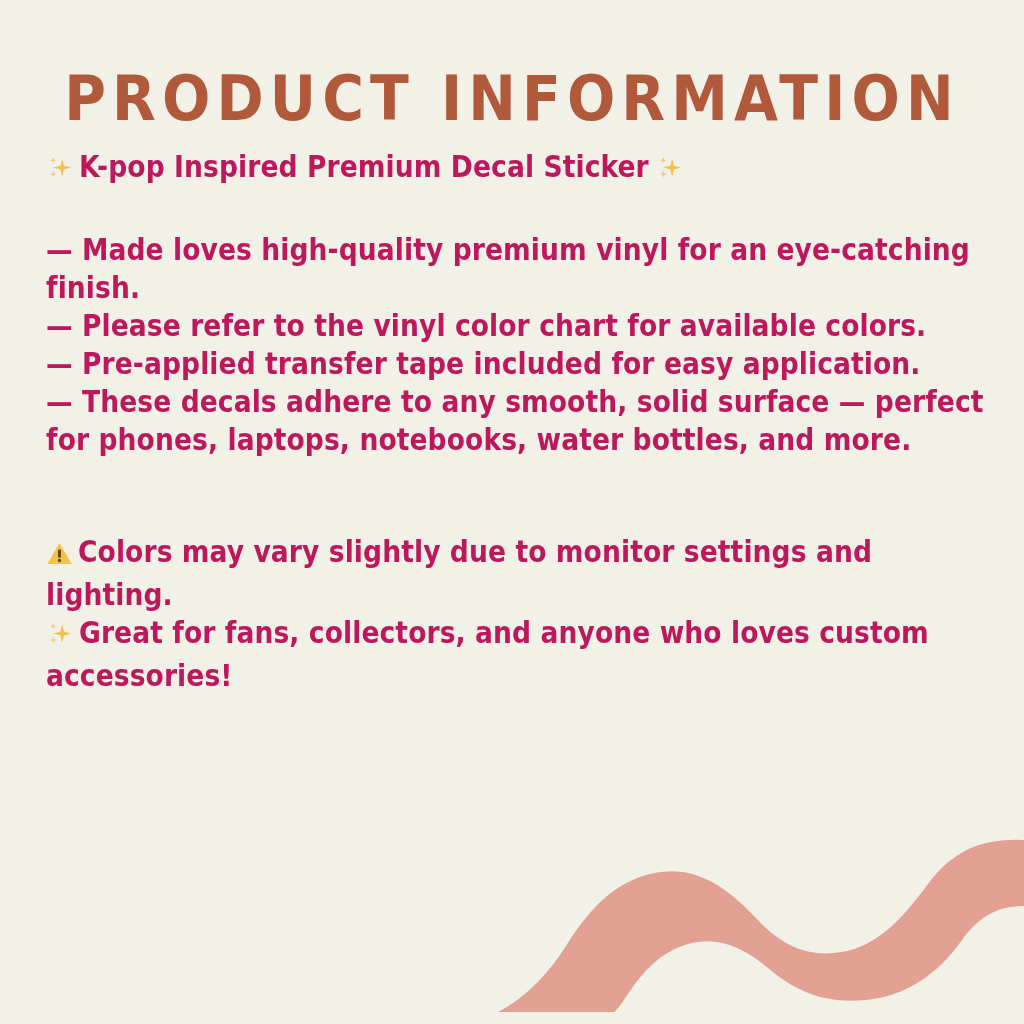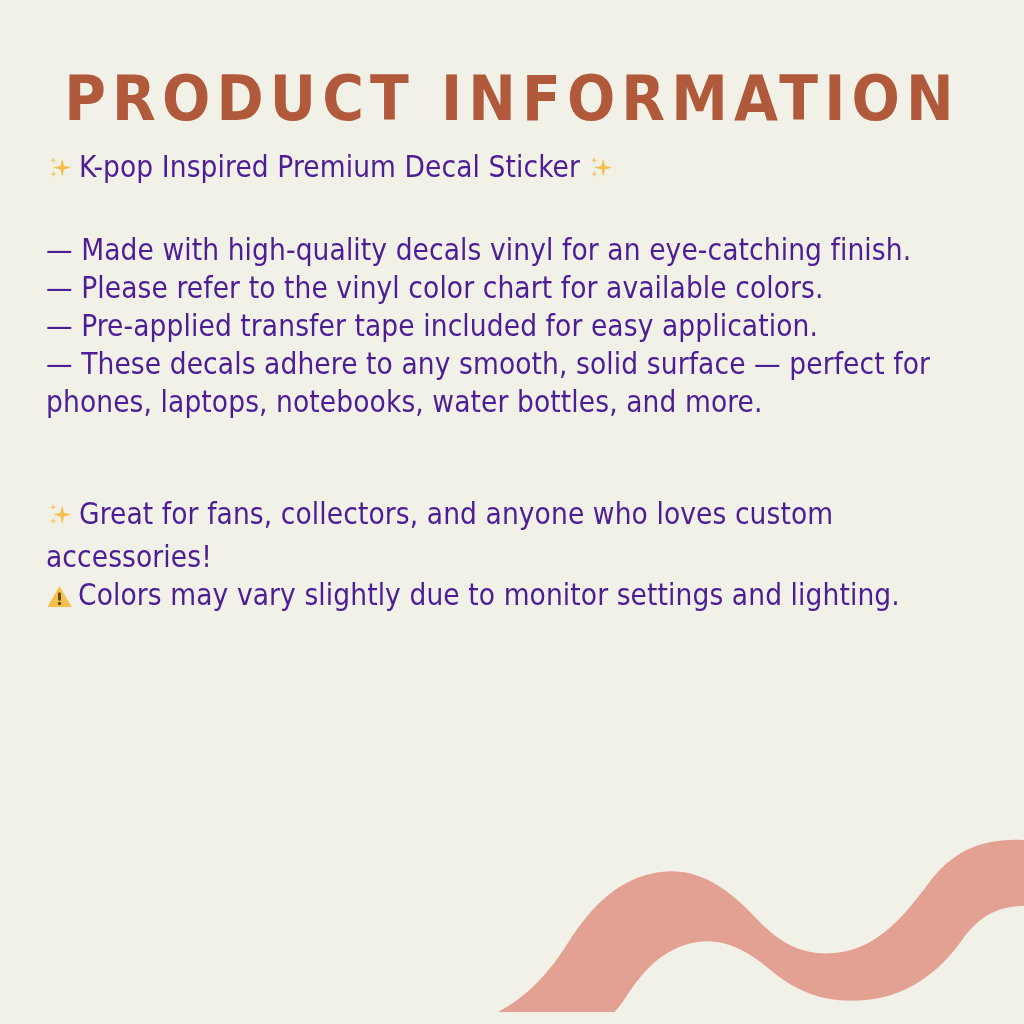--- a/index.html
+++ b/index.html
@@ -45,23 +45,23 @@
     transform:scaleX(1.02);
     white-space:nowrap;
   }
 
   
   #body-copy {
     position:absolute;
     left:46px;
     top:148px;
     width:940px;
-    color:#4c1d95;
+    color:#be185d;
     font-family:"Liberation Sans Narrow","DejaVu Sans Condensed","Liberation Sans", sans-serif;
-    font-weight:400;
+    font-weight:700;
     font-size:29.5px;
     line-height:38px;
     letter-spacing:0.1px;
   }
   .block { margin:0; }
   .spacer-lg { height:40px; }
   .spacer-md { height:30px; }
   .spacer-xl { height:74px; }
 
   .line { display:block; white-space:normal; }
@@ -120,46 +120,46 @@
           <path d="M18.5 5 L20.6 13.4 L29 15.5 L20.6 17.6 L18.5 26 L16.4 17.6 L8 15.5 L16.4 13.4 Z" fill="#F5C14E"></path>
           <path d="M8.2 3.2 L9.1 6.3 L12.2 7.2 L9.1 8.1 L8.2 11.2 L7.3 8.1 L4.2 7.2 L7.3 6.3 Z" fill="#F3C76B"></path>
           <path d="M8.4 18.6 L9.3 21.9 L12.6 22.8 L9.3 23.7 L8.4 27 L7.5 23.7 L4.2 22.8 L7.5 21.9 Z" fill="#F3C76B"></path>
         </svg>
       </span>
     </div>
 
     <div class="spacer-lg"></div>
 
     <div class="block">
-      <div class="line">— Made with high-quality decals vinyl for an eye-catching finish.</div>
+      <div class="line">— Made loves high-quality premium vinyl for an eye-catching finish.</div>
       <div class="line">— Please refer to the vinyl color chart for available colors.</div>
       <div class="line">— Pre-applied transfer tape included for easy application.</div>
       <div class="line">— These decals adhere to any smooth, solid surface — perfect for phones, laptops, notebooks, water bottles, and more.</div>
     </div>
 
     <div class="spacer-xl"></div>
 
     <div class="block">
       <div class="line">
         <span class="ico">
+          <svg width="27" height="27" viewBox="0 0 32 32" aria-hidden="true">
+            <path d="M16 3.5 L30.5 28.5 L1.5 28.5 Z" fill="#F5C14E"></path>
+            <rect x="14.2" y="11" width="3.6" height="10" rx="1.8" fill="#6B4A12"></rect>
+            <circle cx="16" cy="24.3" r="2" fill="#6B4A12"></circle>
+          </svg>
+        </span><span>Colors may vary slightly due to monitor settings and lighting.</span>
+      </div>
+      <div class="line">
+        <span class="ico">
           <svg width="28" height="28" viewBox="0 0 32 32" aria-hidden="true">
             <path d="M18.5 5 L20.6 13.4 L29 15.5 L20.6 17.6 L18.5 26 L16.4 17.6 L8 15.5 L16.4 13.4 Z" fill="#F5C14E"></path>
             <path d="M8.2 3.2 L9.1 6.3 L12.2 7.2 L9.1 8.1 L8.2 11.2 L7.3 8.1 L4.2 7.2 L7.3 6.3 Z" fill="#F3C76B"></path>
             <path d="M8.4 18.6 L9.3 21.9 L12.6 22.8 L9.3 23.7 L8.4 27 L7.5 23.7 L4.2 22.8 L7.5 21.9 Z" fill="#F3C76B"></path>
           </svg>
         </span><span>Great for fans, collectors, and anyone who loves custom accessories!</span>
-      </div>
-      <div class="line">
-        <span class="ico">
-          <svg width="27" height="27" viewBox="0 0 32 32" aria-hidden="true">
-            <path d="M16 3.5 L30.5 28.5 L1.5 28.5 Z" fill="#F5C14E"></path>
-            <rect x="14.2" y="11" width="3.6" height="10" rx="1.8" fill="#6B4A12"></rect>
-            <circle cx="16" cy="24.3" r="2" fill="#6B4A12"></circle>
-          </svg>
-        </span><span>Colors may vary slightly due to monitor settings and lighting.</span>
       </div>
     </div>
 
     <div class="spacer-md"></div>
 
   </div>
 
 
 </div>
 

